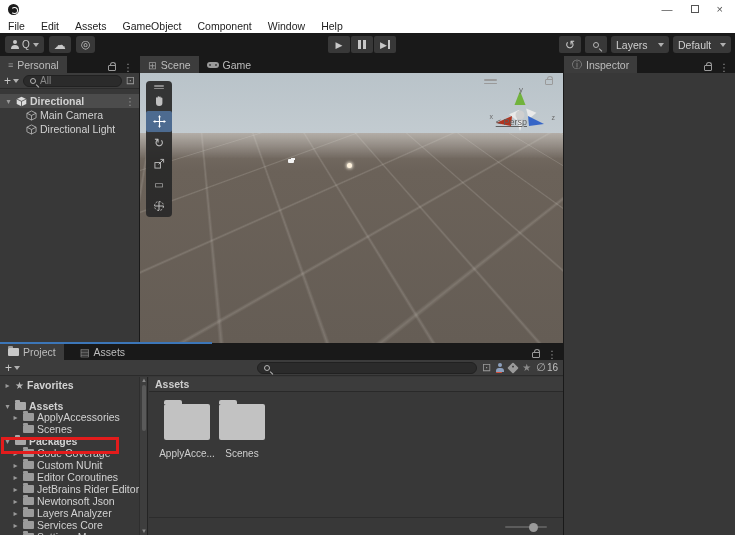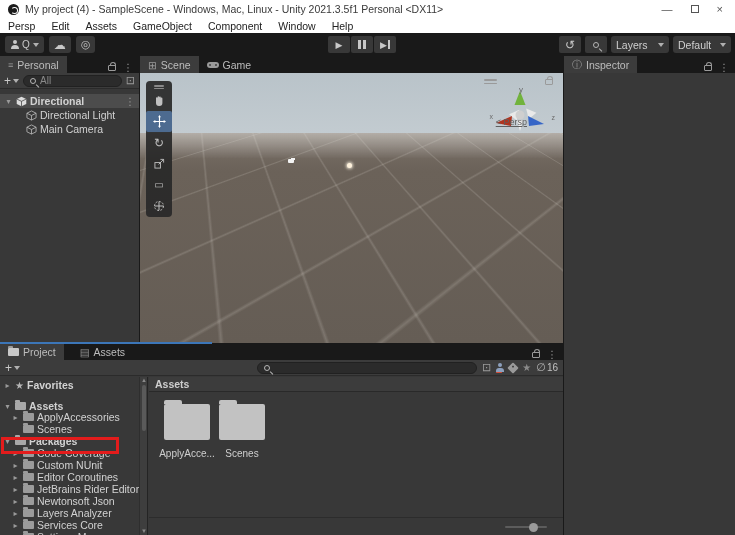--- a/index.html
+++ b/index.html
@@ -123,30 +123,29 @@
   .figure-icon::before { content:''; position:absolute; left:2px; top:0; width:4px; height:4px; border-radius:50%; background:#8da0bd; }
   .figure-icon::after { content:''; position:absolute; left:0; top:4.5px; width:8px; height:4px; border-radius:3px 3px 0 0; background:#8da0bd; box-shadow:-1px 2px 0 -1px #d84e35; }
 </style>
 </head>
 <body>
 
 <div id="root">
 
   <div class="titlebar">
     <div class="unity-logo"></div>
-    <div class="title-text">My project (4) - SampleScene - Windows, Mac, Linux - Unity 2021.3.5f1 Personal &lt;DX11&gt;</div>
     <div class="win-controls">
       <span class="glyph">—</span>
       <span class="box-max"></span>
       <span class="glyph">×</span>
     </div>
   </div>
 
   <div class="menubar">
-    <span>Persp</span>
+    <span>File</span>
     <span>Edit</span>
     <span>Assets</span>
     <span>GameObject</span>
     <span>Component</span>
     <span>Window</span>
     <span>Help</span>
   </div>
 
   <div class="toolbar">
     <div class="tb-btn">
@@ -227,28 +226,28 @@
             <path d="M0.8 3.3 L6 5.8 L11.2 3.3 M6 5.8 V11.2" stroke="#383838" stroke-width="0.8" fill="none"></path>
           </svg>
         <span style="font-weight:bold;">Directional</span>
         <span class="kebab" style="margin-left:auto;padding-right:4px;">⋮</span>
       </div>
       <div class="h-row" style="padding-left:26px;">
         <svg class="obj-icon" viewBox="0 0 12 12">
             <path d="M6 1 L11 3.5 V8.5 L6 11 L1 8.5 V3.5 Z" fill="none" stroke="#b8b8b8" stroke-width="0.9"></path>
             <path d="M1 3.5 L6 6 L11 3.5 M6 6 V11" stroke="#b8b8b8" stroke-width="0.9" fill="none"></path>
           </svg>
-        <span>Directional Light</span>
+        <span>Main Camera</span>
       </div>
       <div class="h-row" style="padding-left:26px;">
         <svg class="obj-icon" viewBox="0 0 12 12">
             <path d="M6 1 L11 3.5 V8.5 L6 11 L1 8.5 V3.5 Z" fill="none" stroke="#b8b8b8" stroke-width="0.9"></path>
             <path d="M1 3.5 L6 6 L11 3.5 M6 6 V11" stroke="#b8b8b8" stroke-width="0.9" fill="none"></path>
           </svg>
-        <span>Main Camera</span>
+        <span>Directional Light</span>
       </div>
     </div>
   </div>
 
   <div class="sceneview">
     <div class="tabbar">
       <div class="tab active">
         <span style="color:#9a9a9a;">⊞</span>
         <span>Scene</span>
       </div>

